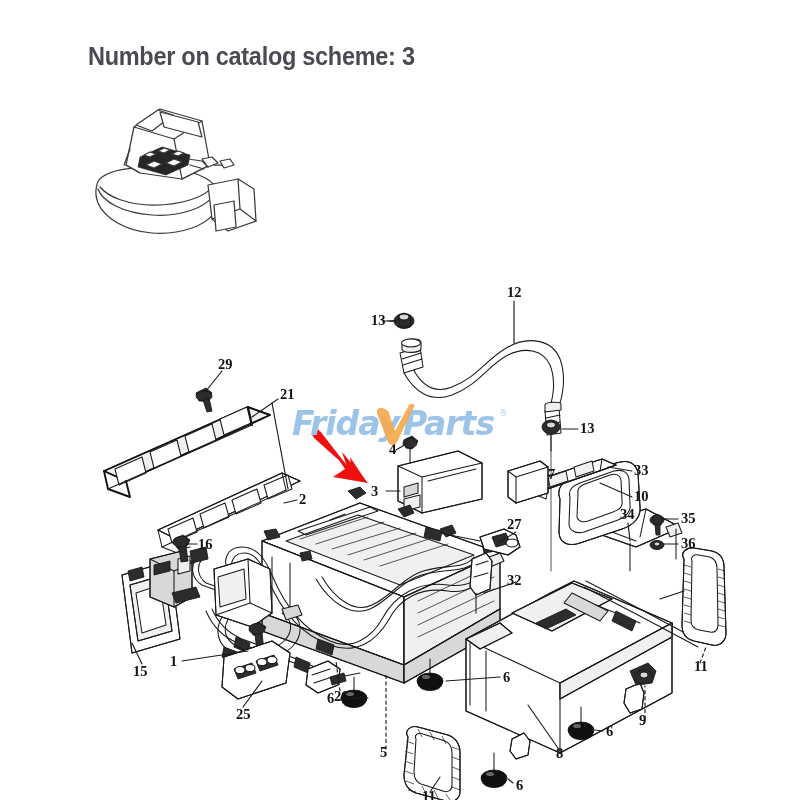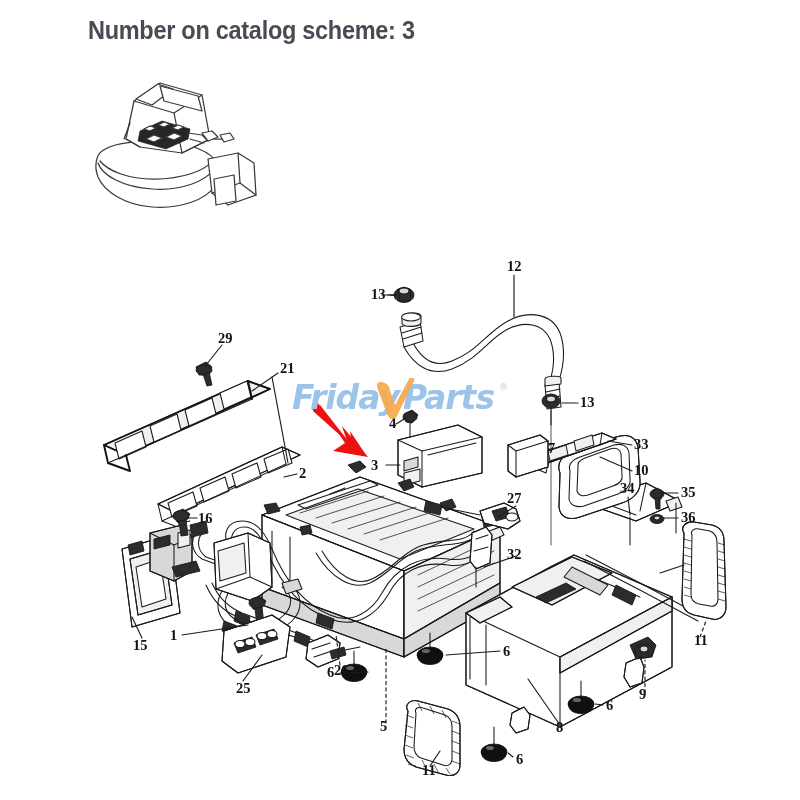--- a/index.html
+++ b/index.html
@@ -13,20 +13,21 @@
     height: 800px;
     overflow: hidden;
     font-family: "Liberation Sans", sans-serif;
     position: relative;
   }
   #page {
     position: relative;
     width: 800px;
     height: 648px;
     background: #ffffff;
+    margin-top: 26px;
   }
 
   
   #page-title {
     position: absolute;
     left: 88px;
     top: 16px;
     font-family: "Liberation Sans", sans-serif;
     font-size: 25px;
     font-weight: bold;

